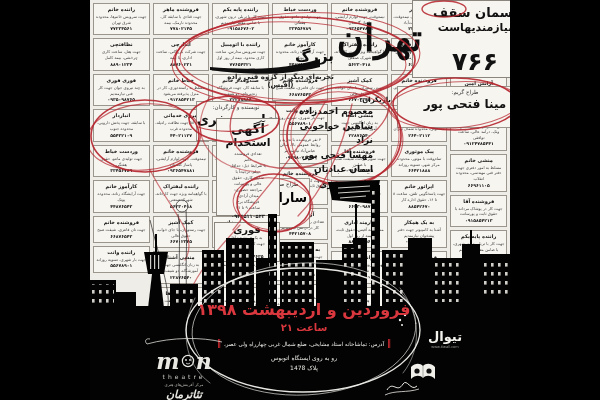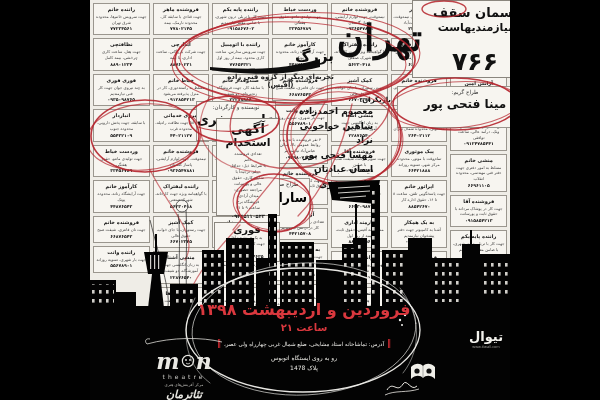--- a/index.html
+++ b/index.html
@@ -75,21 +75,21 @@
   .ev-plate{font-size:6px;color:#e8e7e2;margin-top:3px;}
 
   
   .mon{position:absolute;left:50px;top:331px;width:88px;z-index:6;text-align:center;color:#e9e8e3;}
   .mon-name{display:flex;align-items:center;justify-content:center;gap:1px;
             font-family:"DejaVu Serif",serif;font-style:italic;font-weight:bold;font-size:22px;line-height:1;}
   .mon-sub{font-size:6px;letter-spacing:3px;color:#cfcec9;margin-top:1px;}
   .mon-fa-small{font-size:4px;color:#b5b4af;margin-top:2px;direction:rtl;}
   .mon-fa-name{font-size:11px;font-weight:bold;font-style:italic;margin-top:1px;direction:rtl;
                font-family:"DejaVu Serif",serif;}
-  .tiwall{position:absolute;left:330px;top:329px;width:50px;z-index:6;text-align:center;padding-left:41px;}
+  .tiwall{position:absolute;left:330px;top:329px;width:50px;z-index:6;text-align:center;}
   .tiwall .nm{font-size:13px;font-weight:bold;color:#f2f1ec;direction:rtl;}
   .tiwall .url{font-size:3.5px;color:#9a9994;margin-top:1px;}
   .brandmark{position:absolute;left:295px;top:362px;z-index:6;}
 </style>
 </head>
 <body>
 
 <div class="canvas">
   <div class="poster">
 

